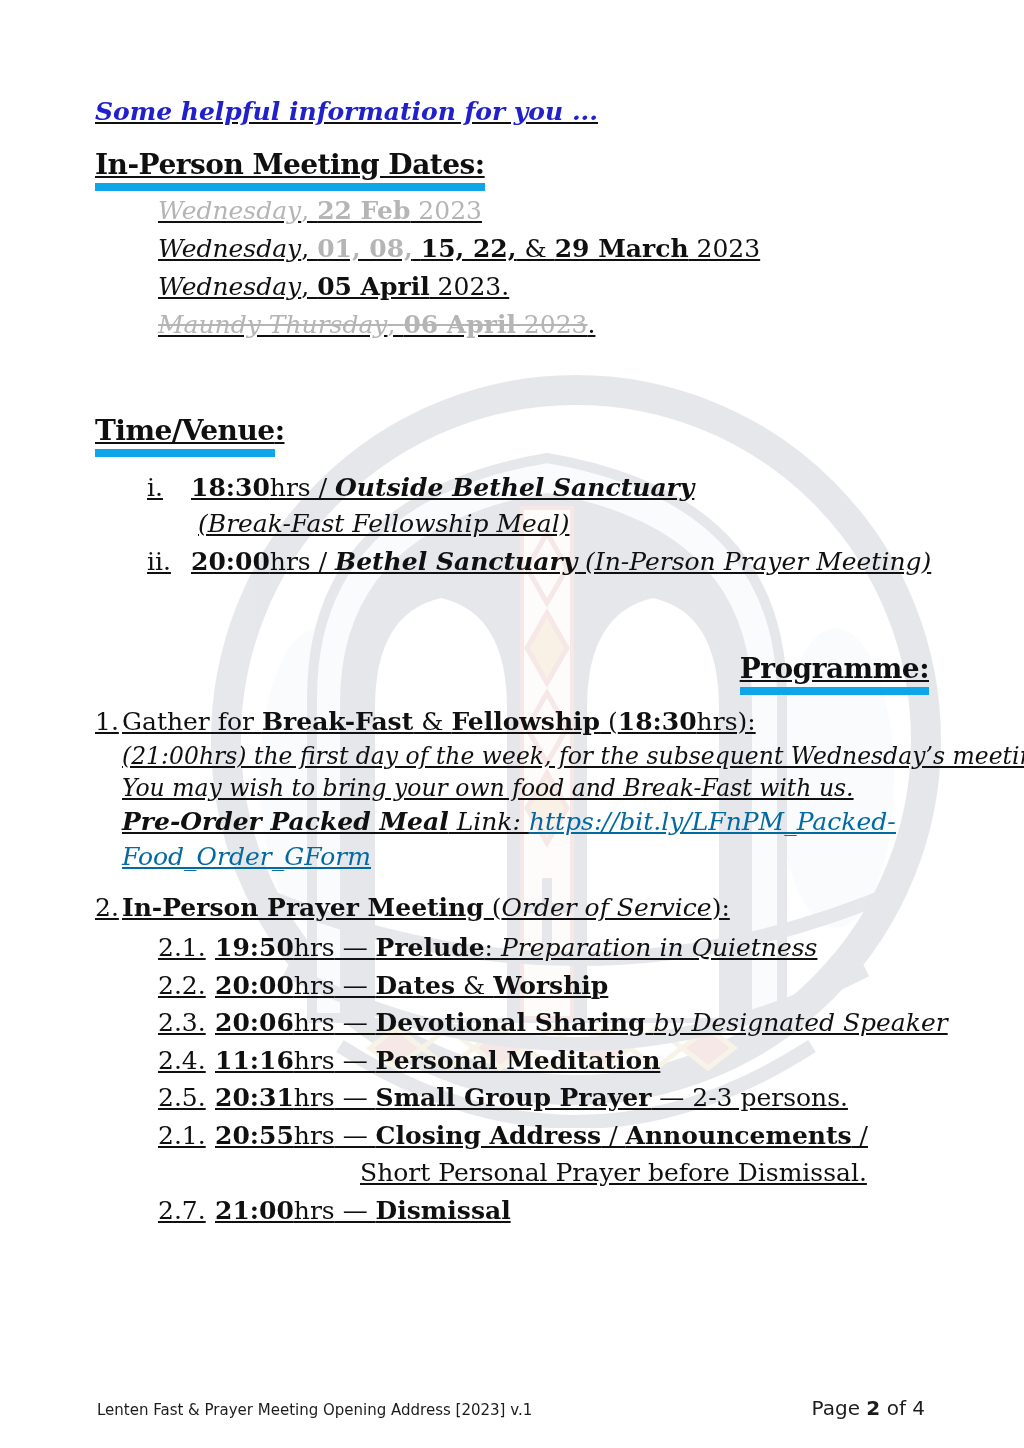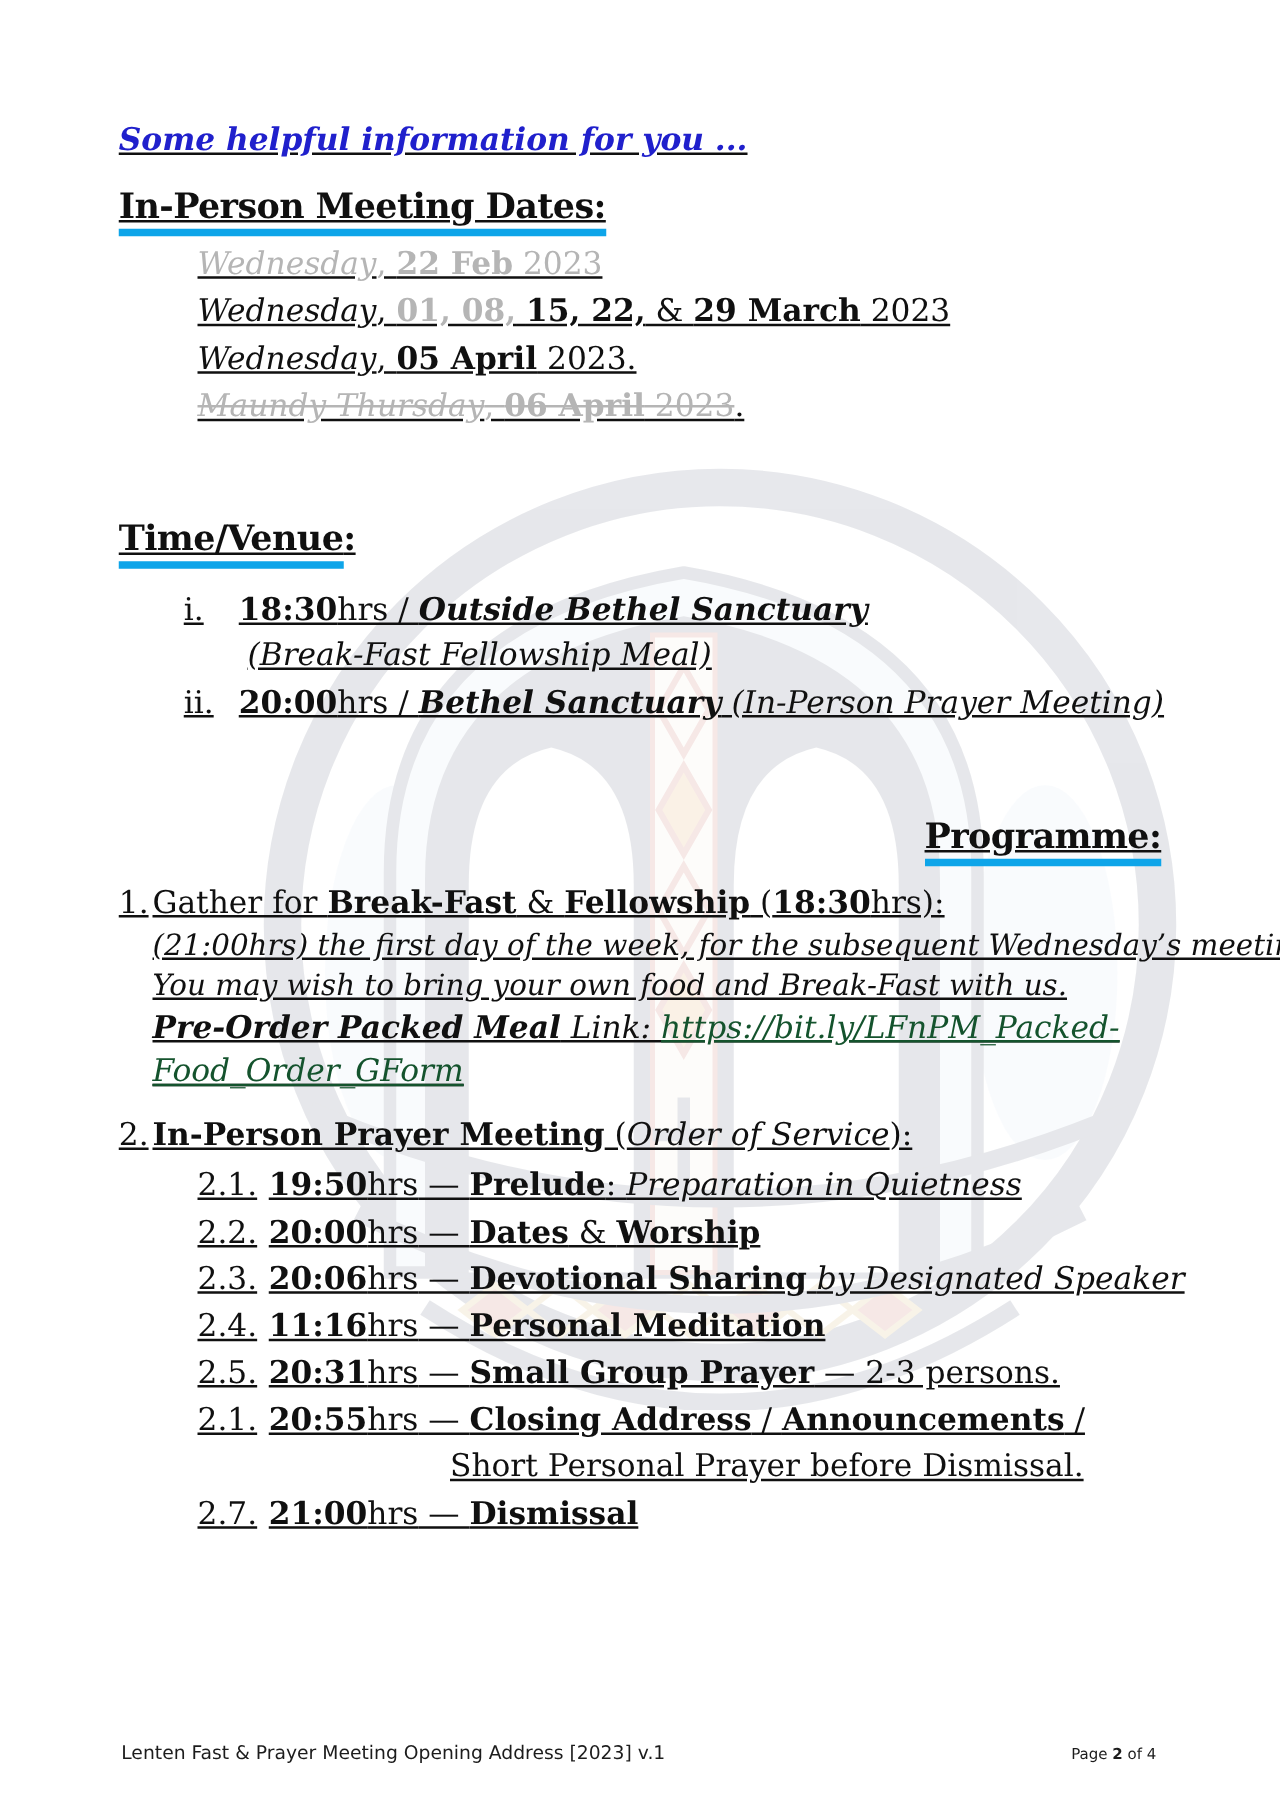--- a/index.html
+++ b/index.html
@@ -6,51 +6,51 @@
   .page{position:relative;width:1024px;height:1448px;background:#ffffff;overflow:hidden;
         font-family:"DejaVu Serif","Liberation Serif",serif;color:#101010;text-decoration:underline;}
   .watermark{position:absolute;left:200px;top:358px;width:752px;height:770px;z-index:0;}
   .content{position:relative;z-index:1;padding:0 95px;}
   .nw{white-space:nowrap;}
   .i{font-style:italic;}
   .b{font-weight:bold;}
   .bi{font-weight:bold;font-style:italic;}
   .gray{color:#b5b5b5;}
   .strike{text-decoration:line-through;text-decoration-thickness:2px;}
-  .u{border-bottom:6px solid #0ea5e9;padding-bottom:2px;}
+  .u{border-bottom:8px solid #0ea5e9;padding-bottom:2px;}
   .intro{margin:0;padding-top:97px;font-size:25px;line-height:30px;font-style:italic;font-weight:bold;color:#2020cc;}
   .section{margin:0;font-size:28px;line-height:34px;font-weight:bold;letter-spacing:-0.5px;}
   .h-dates{margin-top:21px;}
   .h-tv{margin-top:70px;}
   .h-prog{margin-top:72px;text-align:right;}
   .dates{margin:10px 0 0 63px;}
   .dline{margin:0;font-size:25px;line-height:38px;}
   .roman{margin:22px 0 0 52px;font-size:25px;}
   .r-row{display:flex;line-height:36px;}
   .r-row2{margin-top:2px;}
   .r-num{width:44px;flex:none;}
   .r-body{flex:1;}
   .r-sub{display:block;padding-left:7px;font-style:italic;}
   .p-item{display:flex;margin-top:18px;font-size:25px;}
   .p-item2{margin-top:16px;}
   .p-num{width:27px;flex:none;line-height:36px;}
   .p-body{flex:1;min-width:0;}
   .p-title{margin:0;line-height:36px;}
   .note{margin:0;font-size:23.5px;line-height:32px;font-style:italic;}
   .order{margin:0;font-size:25px;line-height:35px;}
-  .link{color:#14532d;font-style:italic;text-decoration:underline;cursor:pointer;}
+  .link{color:#0369a1;font-style:italic;text-decoration:underline;cursor:pointer;}
   .schedule{margin:3px 0 0 63px;font-size:25px;}
   .s-row{display:flex;line-height:37.5px;}
   .s-num{width:57px;flex:none;}
   .s-body{flex:1;min-width:0;}
   .wrap{display:block;margin:0 0 0 145px;}
   .footer{position:absolute;left:97px;right:99px;top:1348px;display:flex;justify-content:space-between;
           align-items:baseline;font-family:"DejaVu Sans","Liberation Sans",sans-serif;color:#1c1c1c;z-index:1;}
   .f-left{font-size:15px;}
-  .f-right{font-size:12px;margin-top:48px;}
+  .f-right{font-size:20px;margin-top:48px;}
 </style>
 </head>
 <body>
 
 <div class="page">
 
   <svg class="watermark" viewBox="0 0 752 770" aria-hidden="true">
     <g opacity="0.11">
       <circle cx="376" cy="382" r="350" fill="none" stroke="#26324f" stroke-width="30"></circle>
       <ellipse cx="118" cy="420" rx="58" ry="150" fill="#cfe0f2"></ellipse>

